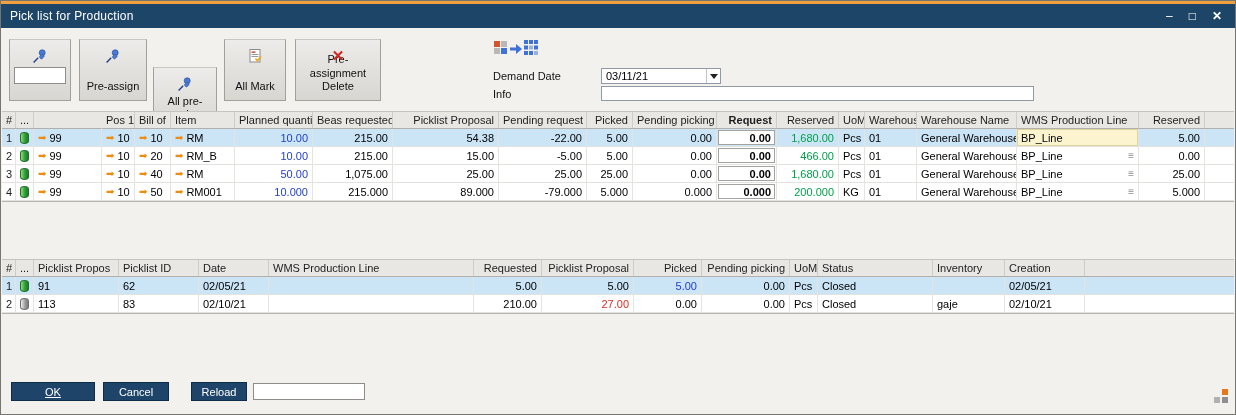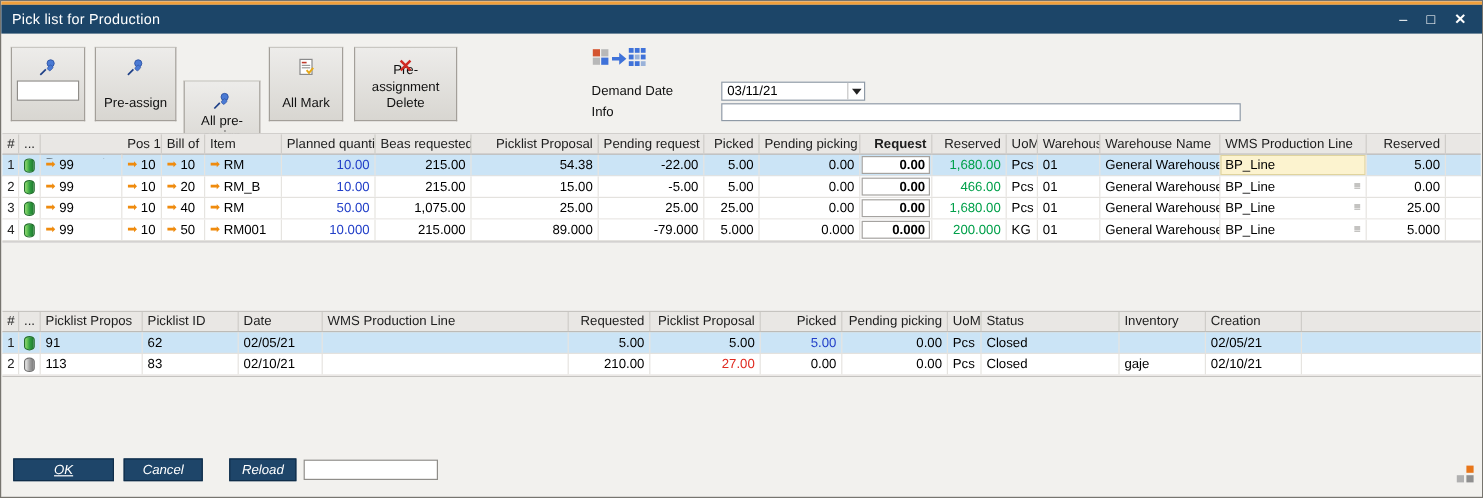--- a/index.html
+++ b/index.html
@@ -43,21 +43,21 @@
   .red { color:#e02b21; }
   .larrow { color:#ef8b0e; font-size:10px; margin-right:3px; line-height:1; }
   .cyl { width:10px; height:12px; border-radius:5px / 3.5px; background:linear-gradient(90deg,#90e06b,#2f9e3f 55%,#1f7a2f); border:1px solid #23702c; display:inline-block; }
   .cyl.gray { background:linear-gradient(90deg,#eeeeee,#a0a0a0 55%,#7a7a7a); border-color:#6f6f6f; }
   .c-req { padding:1px 1px; }
   .req-box { background:#fff; border:1px solid #a5a3a0; width:100%; height:15px; text-align:right; font-weight:bold; padding:0 3px; line-height:14px; }
   .c-wms.focused { background:#fcf3cf; box-shadow:inset 0 0 0 1px #e0d49e; }
   .cfl { margin-left:auto; color:#8f8d89; font-size:10px; }
 
   
-  .fbtn { position:absolute; top:381px; height:19px; background:#1e4569; color:#fff; font-size:11px; border:1px solid #0f2d49; display:flex; align-items:center; justify-content:center; padding:0 10px; cursor:default;font-style:italic; }
+  .fbtn { position:absolute; top:381px; height:19px; background:#1e4569; color:#fff; font-size:11px; border:1px solid #0f2d49; display:flex; align-items:center; justify-content:center; padding:0 10px; cursor:default; }
   .fbtn.ok span { text-decoration:underline; }
   .footer-input { position:absolute; left:252px; top:382px; width:112px; height:17px; border:1px solid #8f8d89; background:#fff; font-size:11px; padding:0 3px; }
   .grip { position:absolute; right:6px; bottom:6px; }
 </style>
 </head>
 <body>
 
 <div class="window">
   <div class="topstrip"></div>
   <div class="titlebar">

